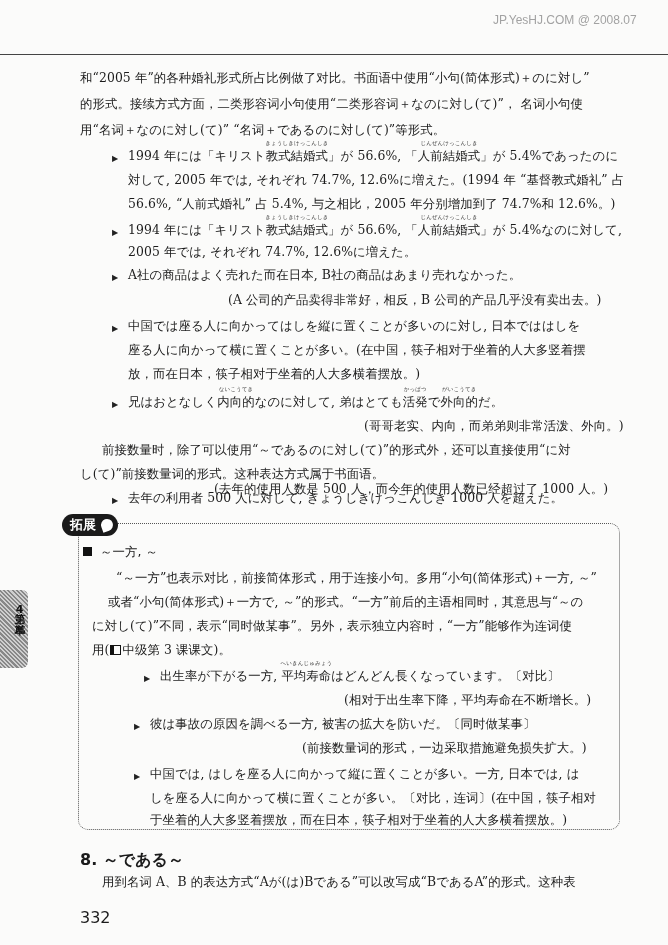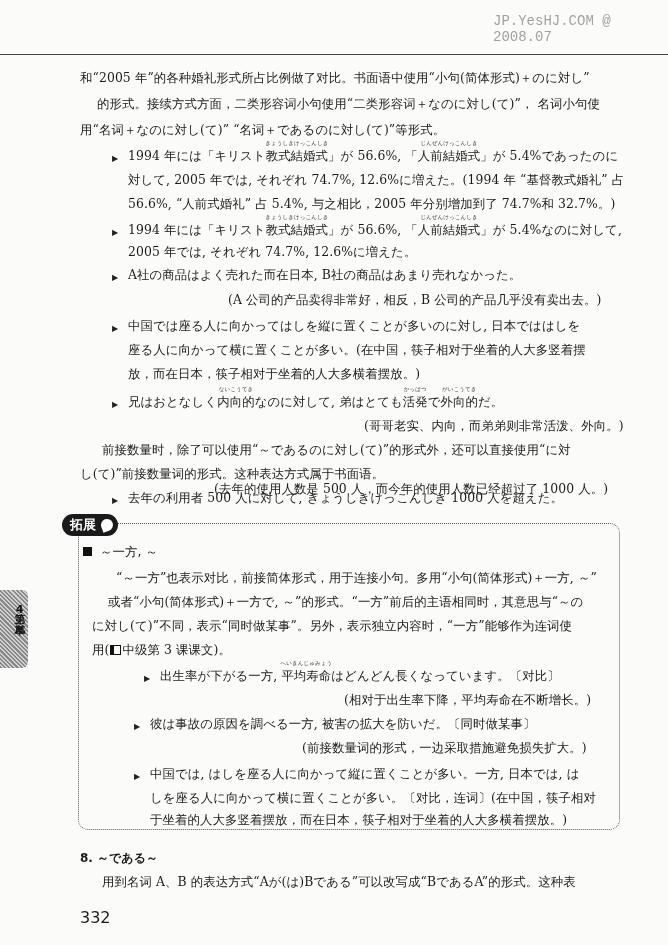--- a/index.html
+++ b/index.html
@@ -2,21 +2,21 @@
 <html><head>
 <meta charset="utf-8">
 <style>
   html, body { margin: 0; padding: 0; }
   body {
     width: 668px; height: 945px; position: relative; overflow: hidden;
     background: #fbfbfa;
     font-family: "DejaVu Serif", "Liberation Serif", serif;
     color: #1b1b1b;
   }
-  .wm { position:absolute; top: 13px; left: 493px; font-family: Liberation Mono, monospace; font-size: 14px; color:#a2a2a2; }
+  .wm { position:absolute; top: 13px; left: 493px; font-family: Liberation Sans, sans-serif; font-size: 12px; color:#a2a2a2; }
   .rule {
     position: absolute; left: 0; top: 54px; width: 668px; height: 0;
     border-top: 1.5px solid #444;
   }
   .ln {
     position: absolute; font-size: 12.4px; line-height: 16px; white-space: nowrap;
     letter-spacing: 0.1px;
   }
   .bullet::before {
     content: "\25B6"; font-size: 8px; position: absolute; left: -16px; top: 3px;
@@ -52,42 +52,42 @@
     border-radius: 0 6px 6px 0;
   }
   .side-tab span {
     position: absolute; left: 13px; top: 14px; width: 13px;
     font-family: "DejaVu Sans", sans-serif; font-weight: bold; font-size: 11px;
     line-height: 13px; color: #111; writing-mode: vertical-rl; text-orientation: upright;
     letter-spacing: -1px;
   }
   .sec-title {
     position: absolute; left: 80px; top: 850px;
-    font-family: "DejaVu Sans", "Liberation Sans", sans-serif; font-weight: bold; font-size: 12px;
+    font-family: "DejaVu Sans", "Liberation Sans", sans-serif; font-weight: bold; font-size: 16px;
   }
   .page-num {
     position: absolute; left: 80px; top: 908px; font-size: 16px;
     font-family: "DejaVu Sans", sans-serif;
   }
 </style>
 </head>
 <body>
 
 <div class="wm">JP.YesHJ.COM @ 2008.07</div>
 <div class="rule"></div>
 
 <div class="ln" style="left:80px;top:70px">和“2005 年”的各种婚礼形式所占比例做了对比。书面语中使用“小句(简体形式)＋のに対し”</div>
-<div class="ln" style="left:97px;top:96px">的形式。接续方式方面，二类形容词小句使用“二类形容词＋なのに対し(て)”， 名词小句使</div>
+<div class="ln" style="left:80px;top:96px">的形式。接续方式方面，二类形容词小句使用“二类形容词＋なのに対し(て)”， 名词小句使</div>
 <div class="ln" style="left:80px;top:122px">用“名词＋なのに対し(て)”  “名词＋であるのに対し(て)”等形式。</div>
 
 <div class="ln bullet" style="left:128px;top:148px">
   <span>1994 年には「キリスト</span><span class="ruby"><span class="rt">きょうしきけっこんしき</span><span>教式結婚式</span></span><span>」が 56.6%, 「</span><span class="ruby"><span class="rt">じんぜんけっこんしき</span><span>人前結婚式</span></span><span>」が 5.4%</span><b>であったのに</b>
 </div>
 <div class="ln" style="left:128px;top:172px"><b>対して</b><span>, 2005 年では, それぞれ 74.7%, 12.6%に増えた。(1994 年 “基督教式婚礼” 占</span></div>
-<div class="ln" style="left:128px;top:196px">56.6%, “人前式婚礼” 占 5.4%, 与之相比，2005 年分别增加到了 74.7%和 32.7%。)</div>
+<div class="ln" style="left:128px;top:196px">56.6%, “人前式婚礼” 占 5.4%, 与之相比，2005 年分别增加到了 74.7%和 12.6%。)</div>
 
 <div class="ln bullet" style="left:128px;top:222px">
   <span>1994 年には「キリスト</span><span class="ruby"><span class="rt">きょうしきけっこんしき</span><span>教式結婚式</span></span><span>」が 56.6%, 「</span><span class="ruby"><span class="rt">じんぜんけっこんしき</span><span>人前結婚式</span></span><span>」が 5.4%</span><b>なのに対して</b><span>,</span>
 </div>
 <div class="ln" style="left:128px;top:244px">2005 年では, それぞれ 74.7%, 12.6%に増えた。</div>
 
 <div class="ln bullet" style="left:128px;top:267px"><span>A社の商品はよく売れた</span><b>而在日本</b><span>, B社の商品はあまり売れなかった。</span></div>
 <div class="ln" style="left:228px;top:292px">(A 公司的产品卖得非常好，相反，B 公司的产品几乎没有卖出去。)</div>
 
 <div class="ln bullet" style="left:128px;top:318px"><span>中国では座る人に向かってはしを縦に置くことが多い</span><b>のに対し</b><span>, 日本でははしを</span></div>

